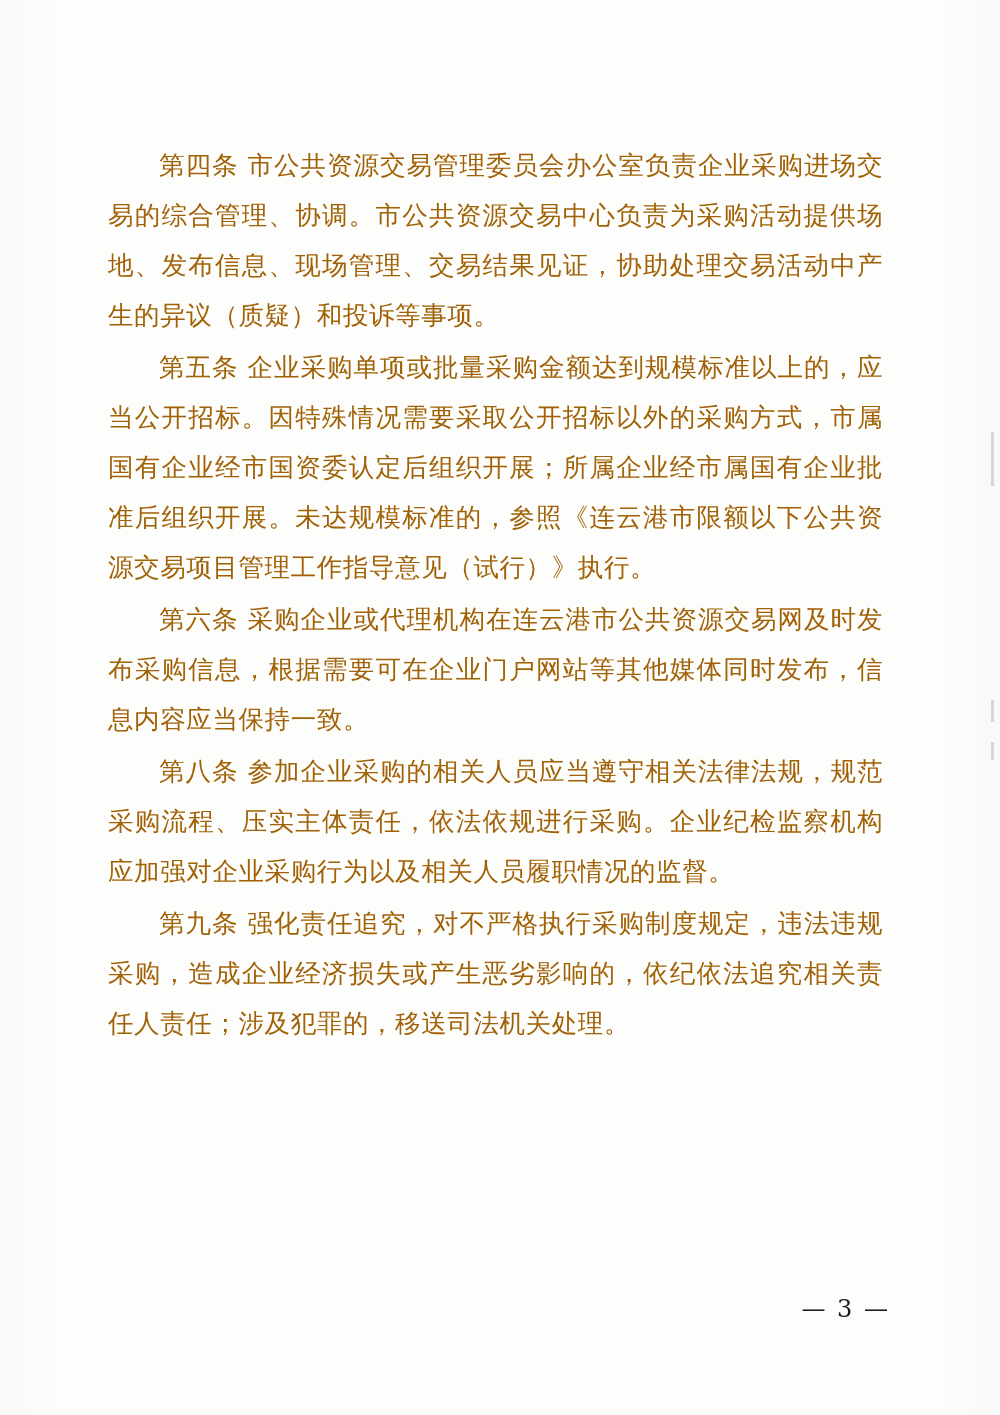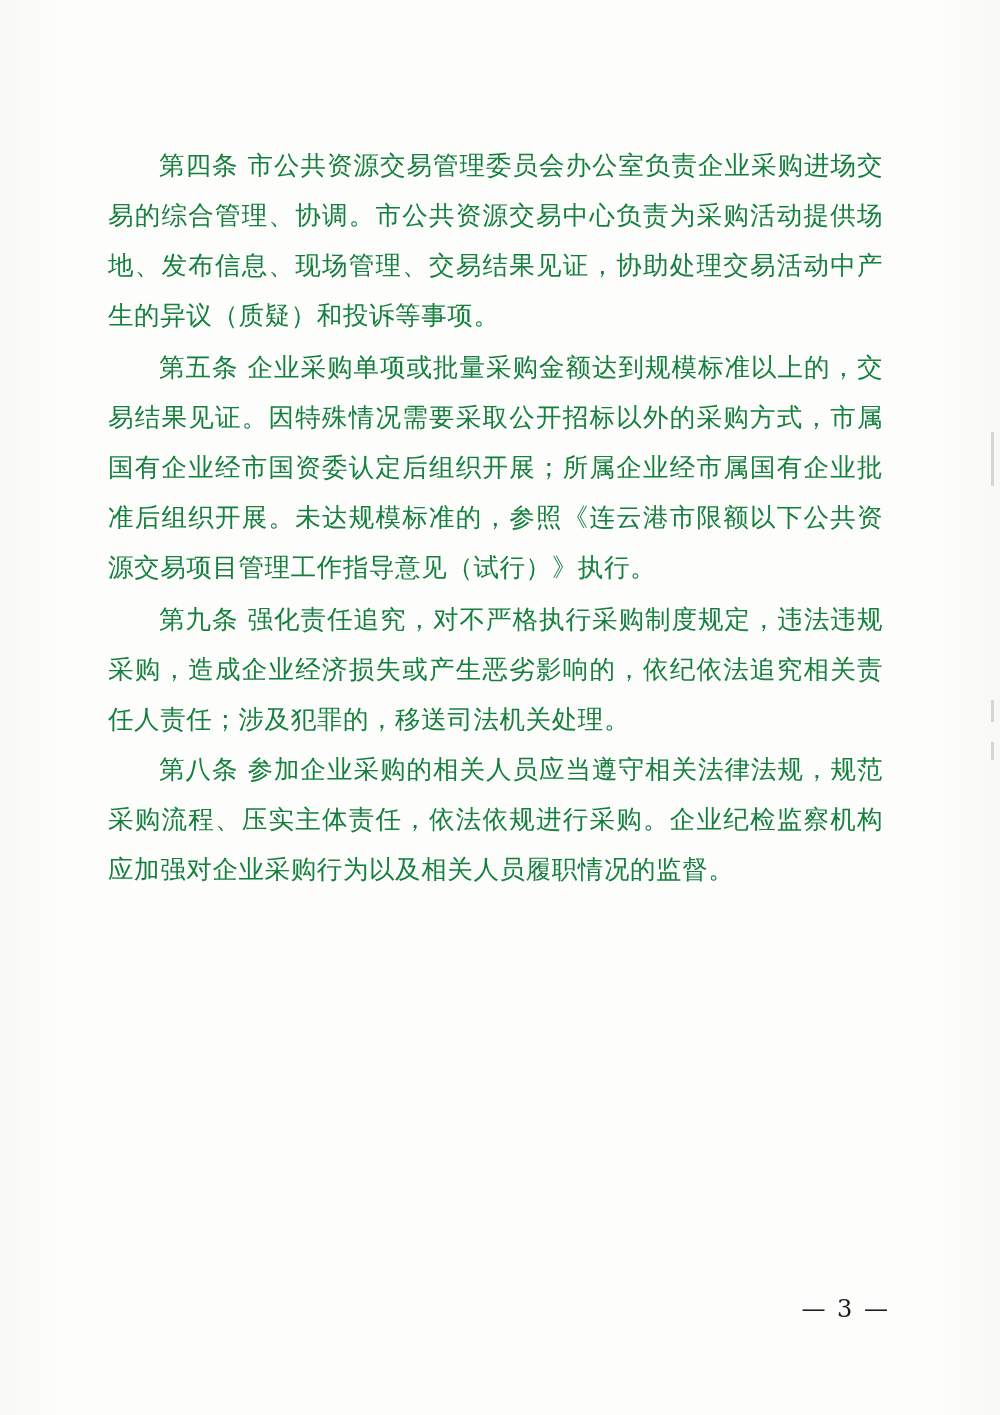--- a/index.html
+++ b/index.html
@@ -31,21 +31,21 @@
   .content {
     position: absolute;
     left: 108px;
     top: 140px;
     width: 775px;
   }
   .para {
     margin: 0 0 2px 0;
     font-size: 25.5px;
     line-height: 50px;
-    color: #15803d;
+    color: #a16207;
     text-align: justify;
     text-justify: inter-character;
     letter-spacing: 0.6px;
     text-indent: 2em;
     font-weight: 400;
   }
   .para.last-of-block {
     margin-bottom: 0;
   }
   .page-number {
@@ -73,20 +73,21 @@
 <body>
 
 <div class="page">
 
   <div class="edge-mark m1"></div>
   <div class="edge-mark m2"></div>
   <div class="edge-mark m3"></div>
 
   <div class="content">
     <p class="para">第四条  市公共资源交易管理委员会办公室负责企业采购进场交易的综合管理、协调。市公共资源交易中心负责为采购活动提供场地、发布信息、现场管理、交易结果见证，协助处理交易活动中产生的异议（质疑）和投诉等事项。</p>
-    <p class="para">第五条  企业采购单项或批量采购金额达到规模标准以上的，交易结果见证。因特殊情况需要采取公开招标以外的采购方式，市属国有企业经市国资委认定后组织开展；所属企业经市属国有企业批准后组织开展。未达规模标准的，参照《连云港市限额以下公共资源交易项目管理工作指导意见（试行）》执行。</p>
+    <p class="para">第五条  企业采购单项或批量采购金额达到规模标准以上的，应当公开招标。因特殊情况需要采取公开招标以外的采购方式，市属国有企业经市国资委认定后组织开展；所属企业经市属国有企业批准后组织开展。未达规模标准的，参照《连云港市限额以下公共资源交易项目管理工作指导意见（试行）》执行。</p>
+    <p class="para">第六条  采购企业或代理机构在连云港市公共资源交易网及时发布采购信息，根据需要可在企业门户网站等其他媒体同时发布，信息内容应当保持一致。</p>
+    <p class="para">第八条  参加企业采购的相关人员应当遵守相关法律法规，规范采购流程、压实主体责任，依法依规进行采购。企业纪检监察机构应加强对企业采购行为以及相关人员履职情况的监督。</p>
     <p class="para last-of-block">第九条  强化责任追究，对不严格执行采购制度规定，违法违规采购，造成企业经济损失或产生恶劣影响的，依纪依法追究相关责任人责任；涉及犯罪的，移送司法机关处理。</p>
-    <p class="para">第八条  参加企业采购的相关人员应当遵守相关法律法规，规范采购流程、压实主体责任，依法依规进行采购。企业纪检监察机构应加强对企业采购行为以及相关人员履职情况的监督。</p>
   </div>
 
   <div class="page-number">— 3 —</div>
 
 </div>
 
 </body></html>

